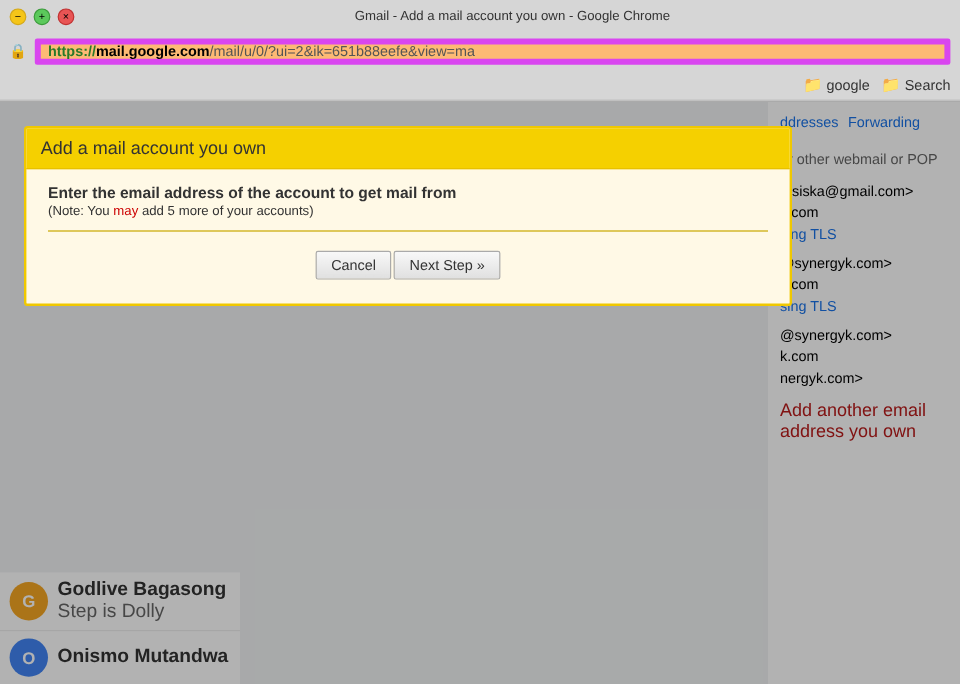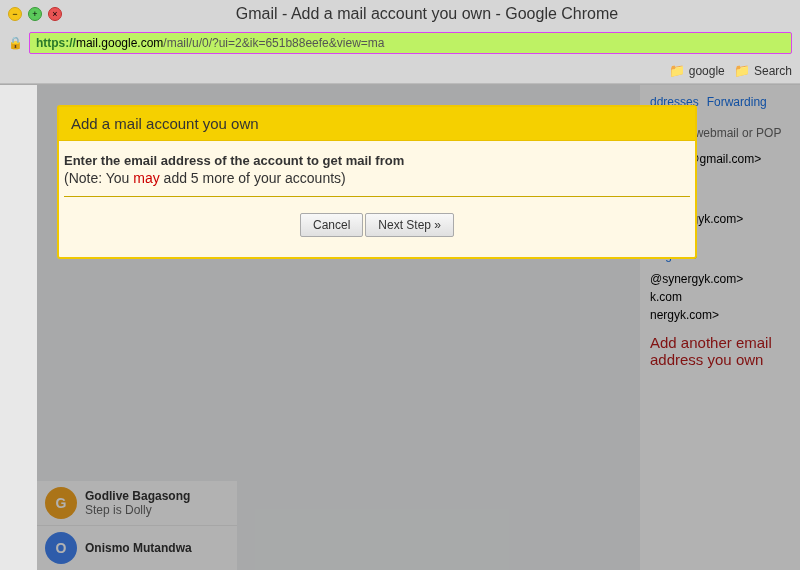--- a/index.html
+++ b/index.html
@@ -21,21 +21,21 @@
     .title-bar {
       display: flex;
       align-items: center;
       justify-content: space-between;
       padding: 4px 8px;
       background: #d6d6d6;
       height: 28px;
     }
 
     .title-text {
-      font-size: 16px;
+      font-size: 11px;
       color: #333;
       flex: 1;
       text-align: center;
     }
 
     .window-controls {
       display: flex;
       gap: 6px;
     }
 
@@ -65,38 +65,38 @@
     }
 
     .lock-icon {
       color: #2a7a2a;
       font-size: 12px;
     }
 
     .address-bar {
       flex: 1;
       height: 22px;
-      border: 1px solid #d946ef;
+      border: 5px solid #d946ef;
       border-radius: 2px;
-      background: #bef264;
+      background: #fdba74;
       padding: 0 6px;
       font-size: 12px;
       color: #333;
       display: flex;
       align-items: center;
     }
 
     .address-https {
       color: #2a7a2a;
       font-weight: bold;
     }
 
     .address-domain {
       color: #000;
-      font-weight: normal;
+      font-weight: bold;
     }
 
     .address-path {
       color: #555;
     }
 
     
     .bookmarks-bar {
       display: flex;
       align-items: center;
@@ -119,21 +119,20 @@
 
     .folder-icon {
       font-size: 13px;
     }
 
     
     .main-content {
       display: flex;
       height: calc(570px - 84px);
       position: relative;
-      margin-left: 37px;
     }
 
     
     .gmail-bg {
       flex: 1;
       background: #f1f3f4;
       position: relative;
       overflow: hidden;
     }
 
@@ -215,21 +214,21 @@
       font-size: 14px;
       font-weight: bold;
       color: white;
       flex-shrink: 0;
     }
 
     .avatar.orange { background: #f5a623; }
     .avatar.blue { background: #4285f4; }
 
     .contact-info {
-      font-size: 12px;
+      font-size: 16px;
     }
 
     .contact-name {
       font-weight: bold;
       color: #333;
     }
 
     .contact-status {
       color: #666;
     }
@@ -260,32 +259,32 @@
     .modal-header {
       background: #f5d000;
       padding: 8px 12px;
       font-size: 15px;
       font-weight: normal;
       color: #333;
       border-bottom: 1px solid #e8c000;
     }
 
     .modal-body {
-      padding: 12px 5px 20px;
+      padding: 12px 18px 20px;
     }
 
     .modal-instruction {
       font-weight: bold;
       font-size: 13px;
       color: #333;
       margin-bottom: 2px;
     }
 
     .modal-note {
-      font-size: 14px;
+      font-size: 11px;
       color: #333;
       margin-bottom: 10px;
     }
 
     .modal-note span.may {
       color: #cc0000;
     }
 
     .divider-line {
       border: none;

